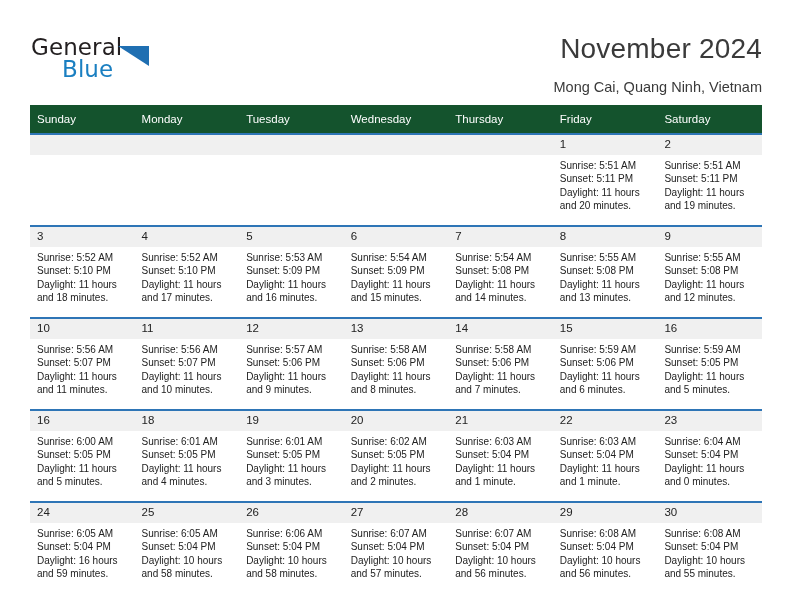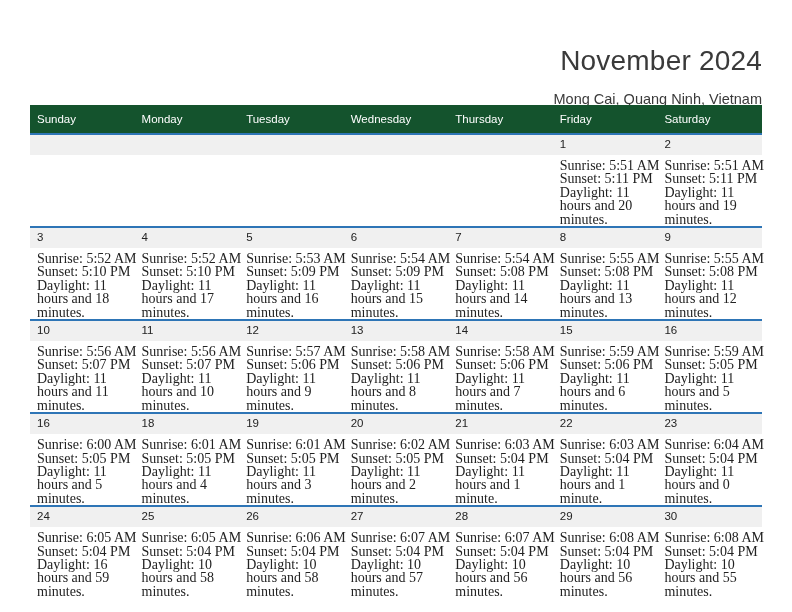--- a/index.html
+++ b/index.html
@@ -62,21 +62,21 @@
     top: 12px;
     width: 0;
     height: 0;
     border-top: 20px solid #1f6fb2;
     border-left: 31px solid transparent;
   }
 
   .title-block {
     position: absolute;
     right: 0;
-    top: 16px;
+    top: 4px;
     text-align: right;
   }
   .cal-title {
     font-size: 28px;
     font-weight: 400;
     color: #3a3a3a;
     line-height: 34px;
     letter-spacing: 0.2px;
     font-family: "Liberation Sans", sans-serif;
   }
@@ -130,39 +130,44 @@
     padding: 1px 0 2px 7px;
     font-size: 11.5px;
     color: #222222;
     font-family: "Liberation Sans", sans-serif;
   }
   .day-number.empty {
     color: transparent;
   }
   .day-info {
     padding: 4px 8px 0 7px;
-    font-size: 14px;
+    font-size: 10px;
     line-height: 13.4px;
     color: #222222;
-    font-family: Liberation Serif, serif;
+    font-family: Liberation Sans, sans-serif;
   }
   .day-info div {
     white-space: nowrap;
   }
   .day-info .daylight {
     white-space: normal;
   }
 </style>
 </head>
 <body>
 
 <div class="page">
 
   <div class="header">
 
+    <div class="brand">
+      <span class="brand-general">General</span>
+      <span class="brand-triangle"></span>
+      <span class="brand-blue">Blue</span>
+    </div>
 
     <div class="title-block">
       <div class="cal-title">November 2024</div>
       <div class="cal-subtitle">Mong Cai, Quang Ninh, Vietnam</div>
     </div>
 
   </div>
 
   <div class="calendar">
     <table class="cal-table">

